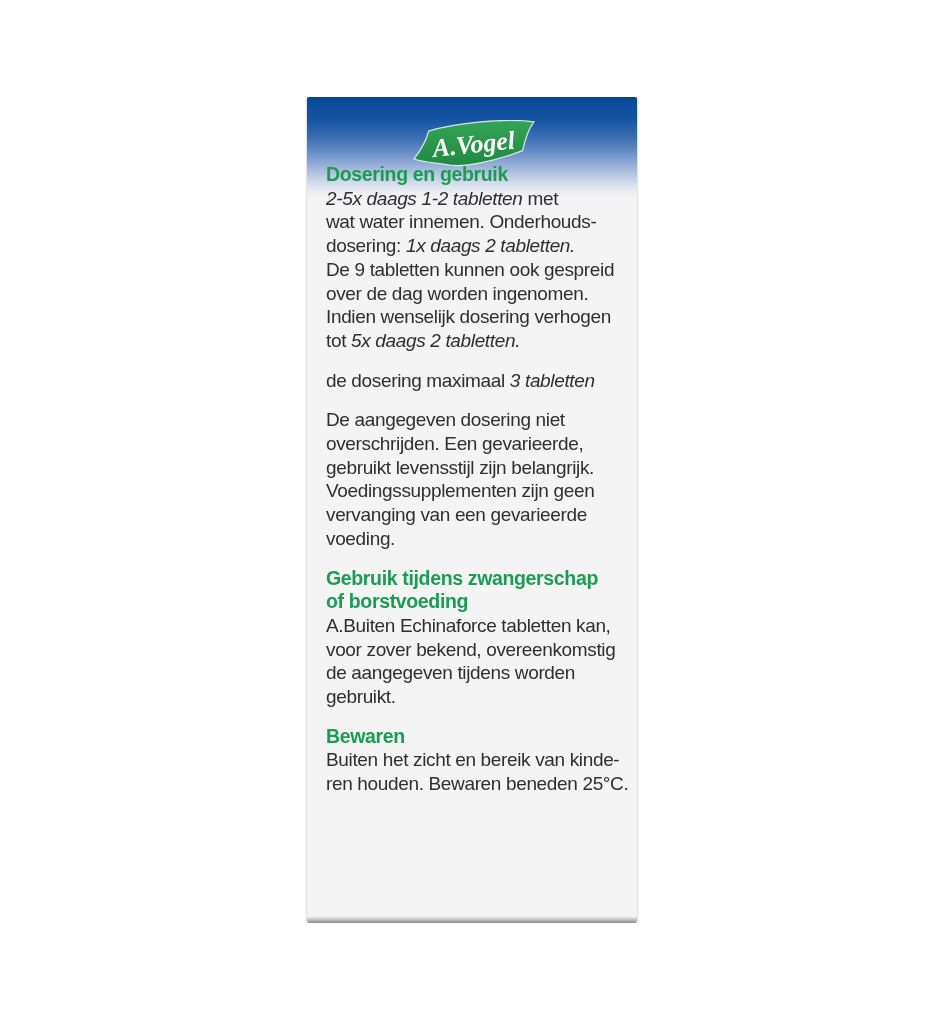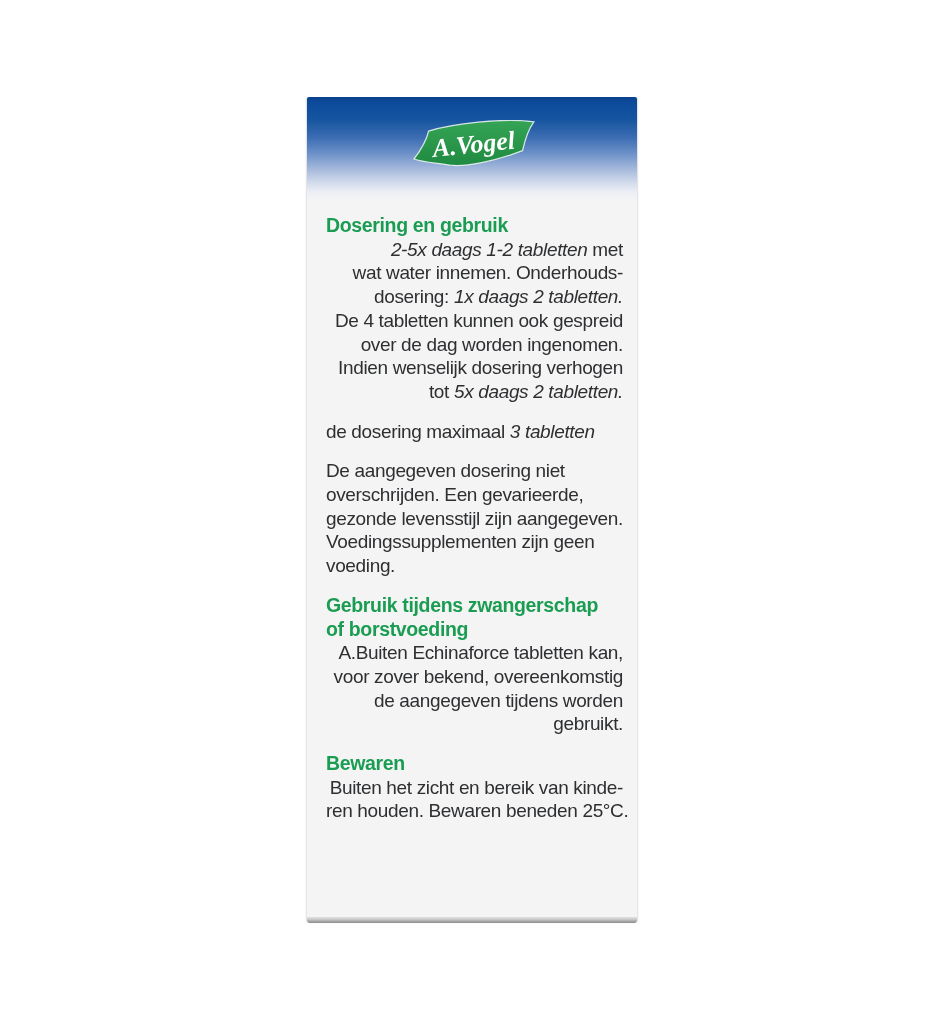--- a/index.html
+++ b/index.html
@@ -57,26 +57,26 @@
     font-family:"Liberation Serif","DejaVu Serif",serif;
     font-style:italic;
     font-weight:700;
     font-size:25px;
     fill:#ffffff;
   }
   
   .content{
     position:absolute;
     left:0;top:0;right:0;
-    padding:117px 14px 0 19px;
+    padding:66px 14px 0 19px;
     box-sizing:border-box;
   }
   .block{margin:0;}
   .block + .block{margin-top:16px;}
-  .block.heading + .block.para{margin-top:0;text-align:right;}
+  .block.heading + .block.para{margin-top:0;}
   .line{
     white-space:nowrap;
     line-height:23.7px;
     font-size:19px;
     letter-spacing:-0.35px;
     color:var(--text-color,#2e2f31);
   }
   .heading .line{
     color:var(--heading-green,#1a9d52);
     font-weight:700;
@@ -111,33 +111,34 @@
     </div>
 
     <div class="content">
         <div class="block heading">
           <div class="line"><span>Dosering en gebruik</span></div>
         </div>
         <div class="block para">
           <div class="line"><span class="it">2-5x daags 1-2 tabletten</span><span> met</span></div>
           <div class="line"><span>wat water innemen. Onderhouds-</span></div>
           <div class="line"><span>dosering: </span><span class="it">1x daags 2 tabletten.</span></div>
-          <div class="line"><span>De 4 tabletten kunnen ook gespreid</span></div>
+          <div class="line"><span>De 9 tabletten kunnen ook gespreid</span></div>
           <div class="line"><span>over de dag worden ingenomen.</span></div>
           <div class="line"><span>Indien wenselijk dosering verhogen</span></div>
           <div class="line"><span>tot </span><span class="it">5x daags 2 tabletten.</span></div>
         </div>
         <div class="block para">
           <div class="line"><span>de dosering maximaal </span><span class="it">3 tabletten</span></div>
         </div>
         <div class="block para">
           <div class="line"><span>De aangegeven dosering niet</span></div>
           <div class="line"><span>overschrijden. Een gevarieerde,</span></div>
-          <div class="line"><span>gezonde levensstijl zijn aangegeven.</span></div>
+          <div class="line"><span>gebruikt levensstijl zijn belangrijk.</span></div>
           <div class="line"><span>Voedingssupplementen zijn geen</span></div>
+          <div class="line"><span>vervanging van een gevarieerde</span></div>
           <div class="line"><span>voeding.</span></div>
         </div>
         <div class="block heading">
           <div class="line"><span>Gebruik tijdens zwangerschap</span></div>
           <div class="line"><span>of borstvoeding</span></div>
         </div>
         <div class="block para">
           <div class="line"><span>A.Buiten Echinaforce tabletten kan,</span></div>
           <div class="line"><span>voor zover bekend, overeenkomstig</span></div>
           <div class="line"><span>de aangegeven tijdens worden</span></div>

